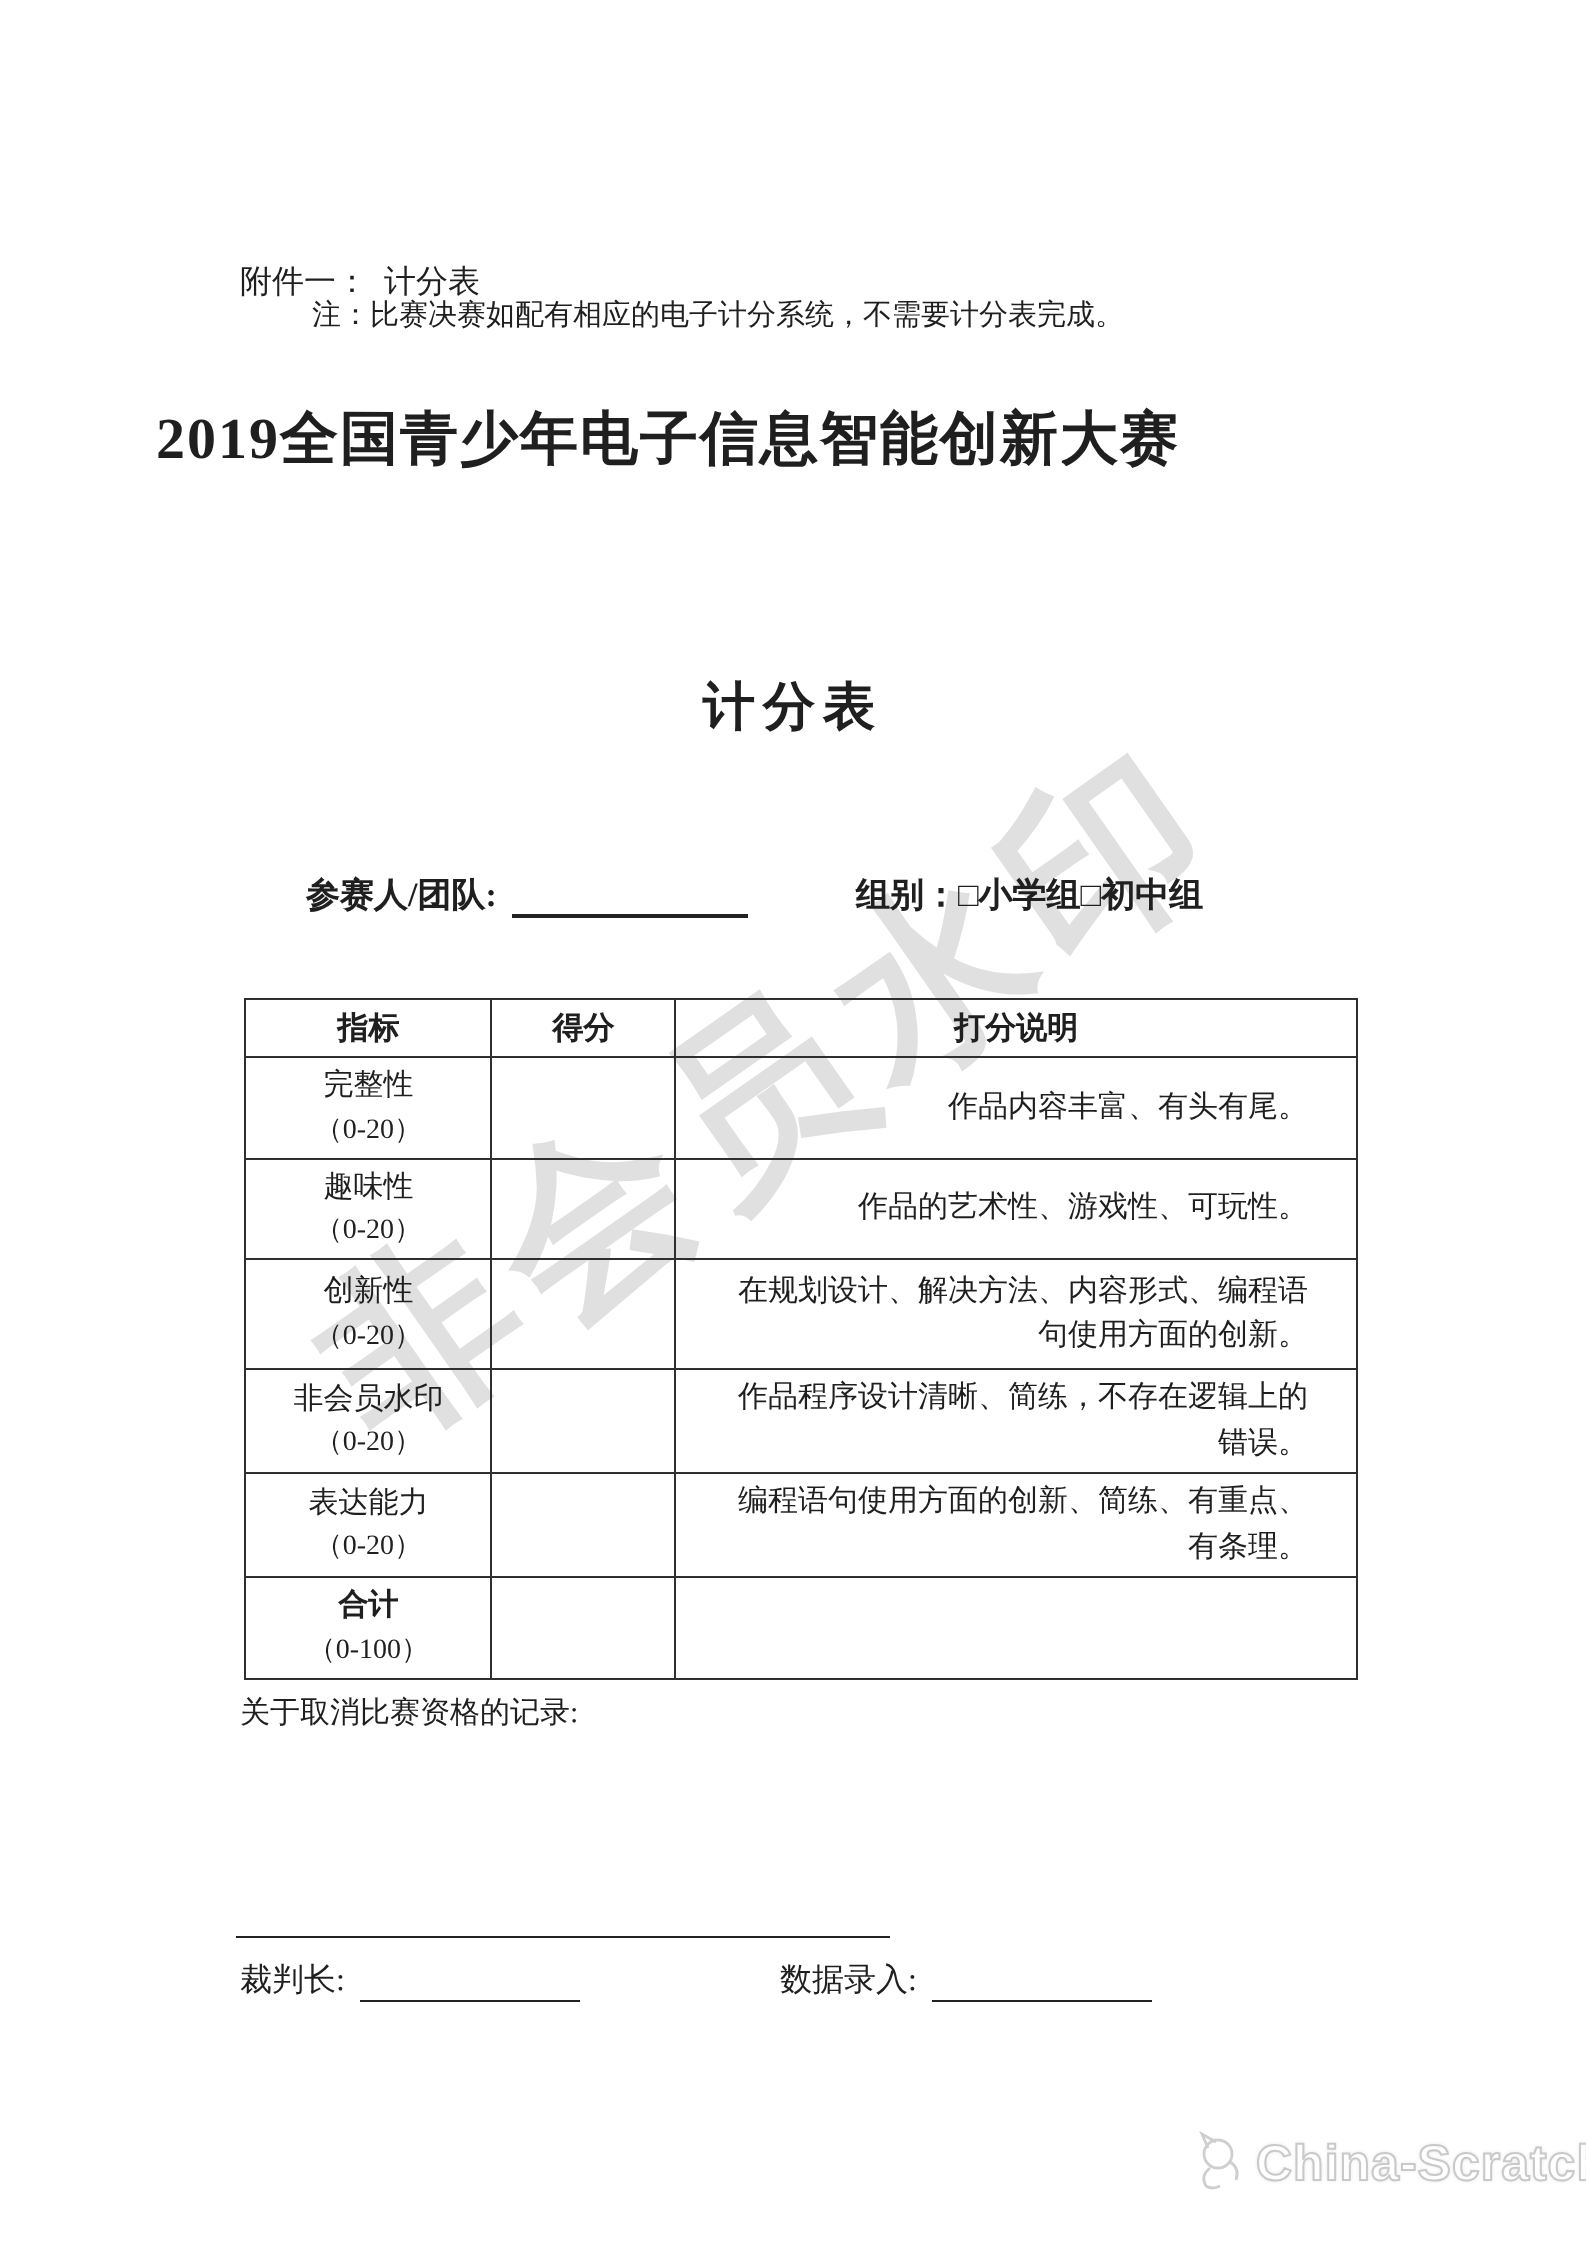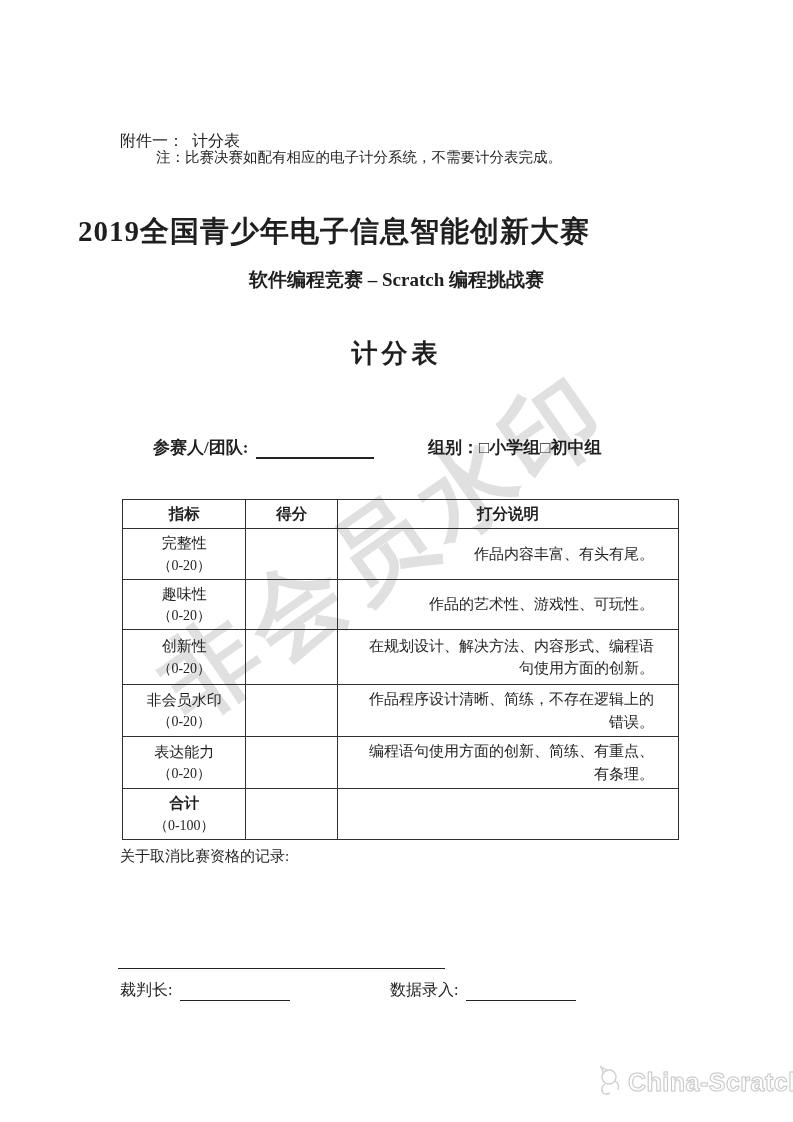--- a/index.html
+++ b/index.html
@@ -25,21 +25,21 @@
     color:#e0e0e0;
     white-space:nowrap;
     z-index:0;
     user-select:none;
   }
 
   .attachment { left:120px; top:103px; font-size:16px; white-space:pre;margin-top:28px; }
   .note       { left:120px; top:148px; font-size:14.5px;margin-left:36px; }
 
   .main-title {
-    left:0; width:668px; top:212px;
+    left:0; width:668px; top:200px;
     text-align:center; font-size:29px; font-weight:bold;
     letter-spacing:1px;
   }
   .subtitle {
     left:0; width:793px; top:267px;
     text-align:center; font-size:19px; font-weight:bold;
   }
   .sheet-title {
     left:0; width:793px; top:336px;
     text-align:center; font-size:26px; font-weight:bold;
@@ -117,21 +117,20 @@
 <body>
 
 <div class="page">
 
   <div class="wm-diagonal">非会员水印</div>
 
   <div class="layer attachment">附件一：  计分表</div>
   <div class="layer note">注：比赛决赛如配有相应的电子计分系统，不需要计分表完成。</div>
 
   <div class="layer main-title">2019全国青少年电子信息智能创新大赛</div>
-  <div class="layer subtitle">软件编程竞赛 – Scratch 编程挑战赛</div>
   <div class="layer sheet-title">计分表</div>
 
   <div class="layer form-row">
     <span class="participant-group">
       <span>参赛人/团队:</span><span class="blank participant-blank"></span>
     </span>
     <span class="class-group">
       <span>组别：</span><span>□</span><span>小学组</span><span>□</span><span>初中组</span>
     </span>
   </div>

